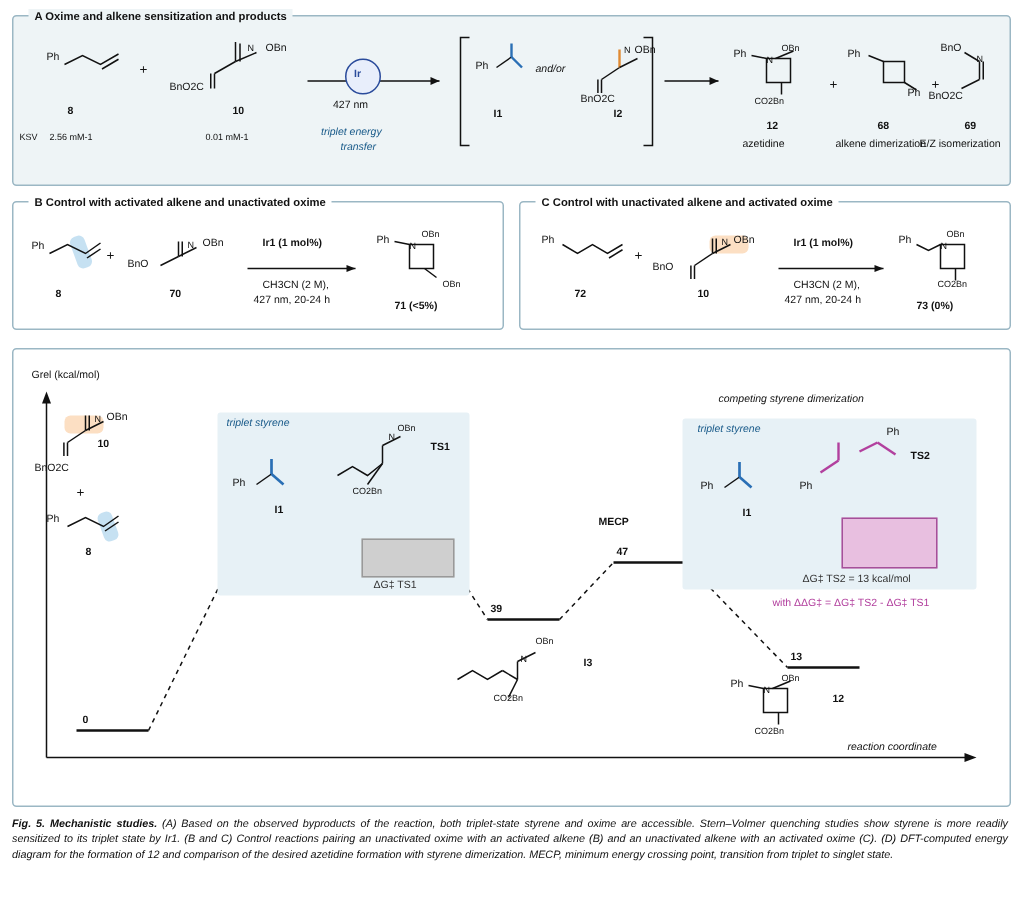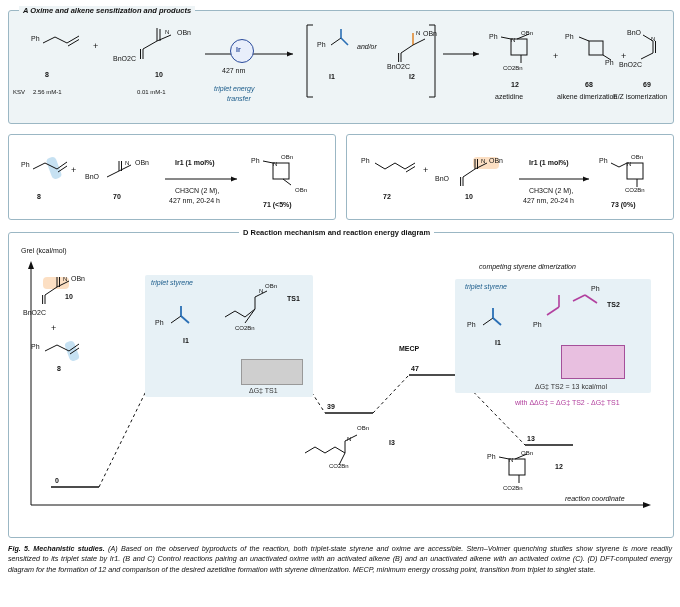--- a/index.html
+++ b/index.html
@@ -14,21 +14,21 @@
   .fig{position:absolute;left:8px;top:6px;width:664px;height:530px;}
 
   
   .panel{position:absolute;border:1px solid #9bb7c4;border-radius:3px;background:#fff;}
   .panel.tint{background:#eef4f6;}
   .panel-label{
     position:absolute;background:#fff;padding:0 4px;font-size:7.5px;font-weight:bold;
     color:#111;white-space:nowrap;top:-5px;left:10px;
   }
   .panel-label .ltr{font-weight:bold;}
-  .tint .panel-label{background:#eef4f6;font-style:italic;}
+  .tint .panel-label{background:#eef4f6;}
 
   
   .t{position:absolute;font-size:7px;line-height:1.15;white-space:nowrap;}
   .b{font-weight:bold;}
   .i{font-style:italic;}
   .c{text-align:center;}
   .sm{font-size:6px;}
 
   
   .caption{
@@ -161,20 +161,24 @@
       <line x1="30.5" y1="16" x2="30.5" y2="28" stroke="#111" stroke-width="1"></line>
       <line x1="28" y1="28" x2="16" y2="34" stroke="#111" stroke-width="1"></line>
       <text x="26" y="16" font-size="6" fill="#111" font-family="Liberation Sans">N</text>
     </svg>
     <div class="t" style="left:610px;top:50px;">BnO2C</div>
     <div class="t b c" style="left:634px;top:70px;">69</div>
     <div class="t c" style="left:604px;top:82px;">E/Z isomerization</div>
   </div>
 
   <div class="panel" style="left:0;top:128px;width:326px;height:84px;">
+    <div class="panel-label">
+      <span class="ltr">B</span>
+      <span>Control with activated alkene and unactivated oxime</span>
+    </div>
 
     <div class="hl-blue" style="left:40px;top:22px;width:10px;height:22px;transform:rotate(-20deg);"></div>
     <div class="t" style="left:12px;top:26px;">Ph</div>
     <svg style="left:10px;top:22px;width:50px;height:28px;">
       <polyline points="14,12 26,6 38,12 48,5" fill="none" stroke="#111" stroke-width="1"></polyline>
       <line x1="39" y1="15" x2="48" y2="9" stroke="#111" stroke-width="1"></line>
     </svg>
     <div class="t b c" style="left:28px;top:58px;">8</div>
 
     <div class="t" style="left:62px;top:30px;font-size:9px;">+</div>
@@ -204,20 +208,24 @@
       <rect x="24" y="10" width="16" height="16" fill="none" stroke="#111" stroke-width="1"></rect>
       <text x="24" y="13" font-size="6" fill="#111" font-family="Liberation Sans">N</text>
       <line x1="34" y1="26" x2="42" y2="32" stroke="#111" stroke-width="1"></line>
     </svg>
     <div class="t sm" style="left:272px;top:19px;">OBn</div>
     <div class="t sm" style="left:286px;top:52px;">OBn</div>
     <div class="t b c" style="left:254px;top:66px;">71 (&lt;5%)</div>
   </div>
 
   <div class="panel" style="left:338px;top:128px;width:326px;height:84px;">
+    <div class="panel-label">
+      <span class="ltr">C</span>
+      <span>Control with unactivated alkene and activated oxime</span>
+    </div>
 
     <div class="t" style="left:14px;top:22px;">Ph</div>
     <svg style="left:12px;top:18px;width:60px;height:34px;">
       <polyline points="16,10 26,16 36,10 46,16 56,10" fill="none" stroke="#111" stroke-width="1"></polyline>
       <line x1="47" y1="19" x2="56" y2="13.5" stroke="#111" stroke-width="1"></line>
     </svg>
     <div class="t b c" style="left:36px;top:58px;">72</div>
 
     <div class="t" style="left:76px;top:30px;font-size:9px;">+</div>
 
@@ -249,24 +257,20 @@
       <rect x="30" y="10" width="16" height="16" fill="none" stroke="#111" stroke-width="1"></rect>
       <text x="30" y="13" font-size="6" fill="#111" font-family="Liberation Sans">N</text>
       <line x1="40" y1="26" x2="40" y2="34" stroke="#111" stroke-width="1"></line>
     </svg>
     <div class="t sm" style="left:284px;top:19px;">OBn</div>
     <div class="t sm" style="left:278px;top:52px;">CO2Bn</div>
     <div class="t b c" style="left:264px;top:66px;">73 (0%)</div>
   </div>
 
   <div class="panel" style="left:0;top:226px;width:664px;height:304px;">
-    <div class="panel-label" style="left:230px;">
-      <span class="ltr">D</span>
-      <span>Reaction mechanism and reaction energy diagram</span>
-    </div>
 
     <div class="t" style="left:12px;top:14px;">Grel (kcal/mol)</div>
     <svg class="axis-svg" style="left:16px;top:24px;width:630px;height:258px;">
       <line x1="6" y1="8" x2="6" y2="248" stroke="#111" stroke-width="1"></line>
       <polygon points="6,4 3,12 9,12" fill="#111"></polygon>
       <line x1="6" y1="248" x2="622" y2="248" stroke="#111" stroke-width="1"></line>
       <polygon points="626,248 618,245 618,251" fill="#111"></polygon>
     </svg>
     <div class="t i" style="left:556px;top:262px;">reaction coordinate</div>
 

